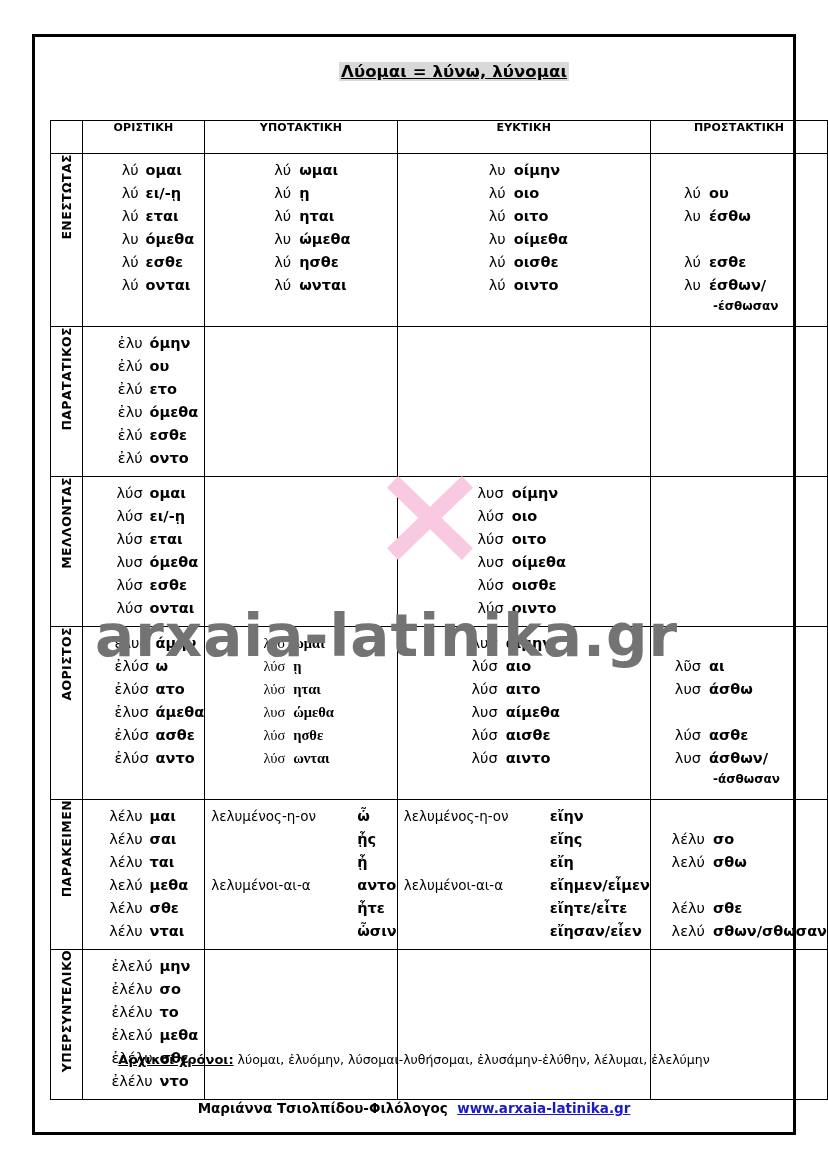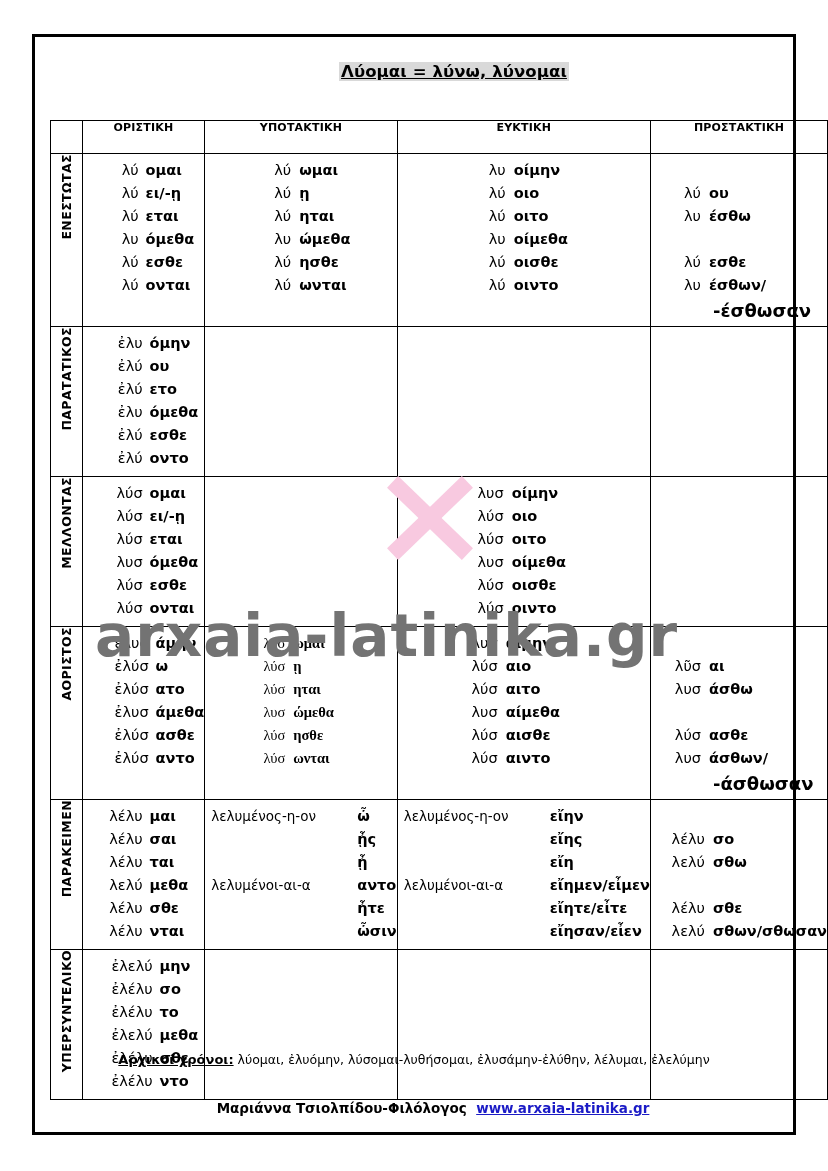--- a/index.html
+++ b/index.html
@@ -184,21 +184,21 @@
     font-size: 13.5px;
   }
   .peri .paux {
     font-weight: bold;
     font-size: 14.5px;
   }
   .r-prf .col-imp .cellbox { padding-left: 12px; }
   .r-prf .col-imp .stem { width: 42px; }
 
   .cont {
-    font-size: 18px;
+    font-size: 12px;
     line-height: 1.585;
     font-weight: bold;
     white-space: nowrap;
     height: 23px;
   }
   .col-imp .cont { padding-left: 50px; }
 
   
   .footer1 {
     position: absolute;
@@ -214,21 +214,20 @@
     font-size: 13px;
   }
   .footer2 {
     position: absolute;
     left: 32px;
     top: 1100px;
     width: 764px;
     text-align: center;
     font-size: 13.5px;
     font-weight: bold;
-    padding-left: 19px;
   }
   .footer2 a {
     color: #1b1bc6;
     text-decoration: underline;
   }
 </style>
 </head>
 <body>
 
 <div class="page-border"></div>

